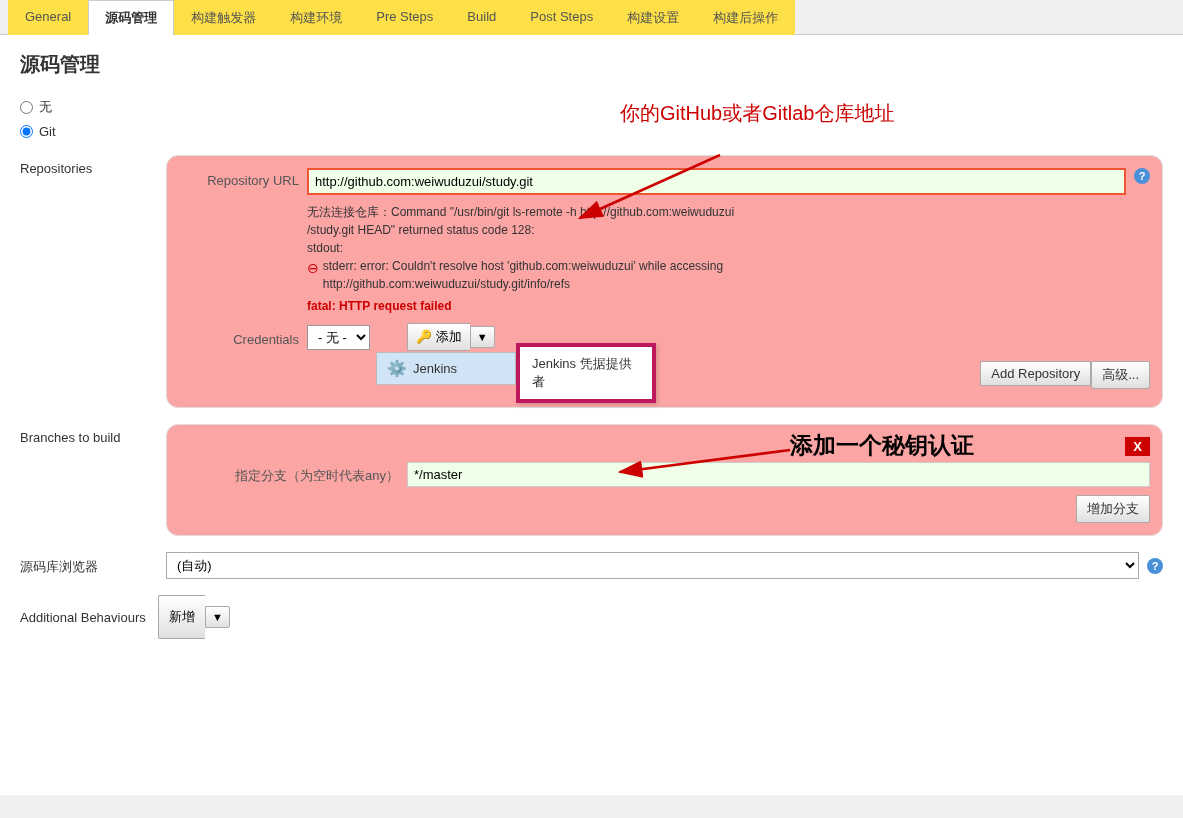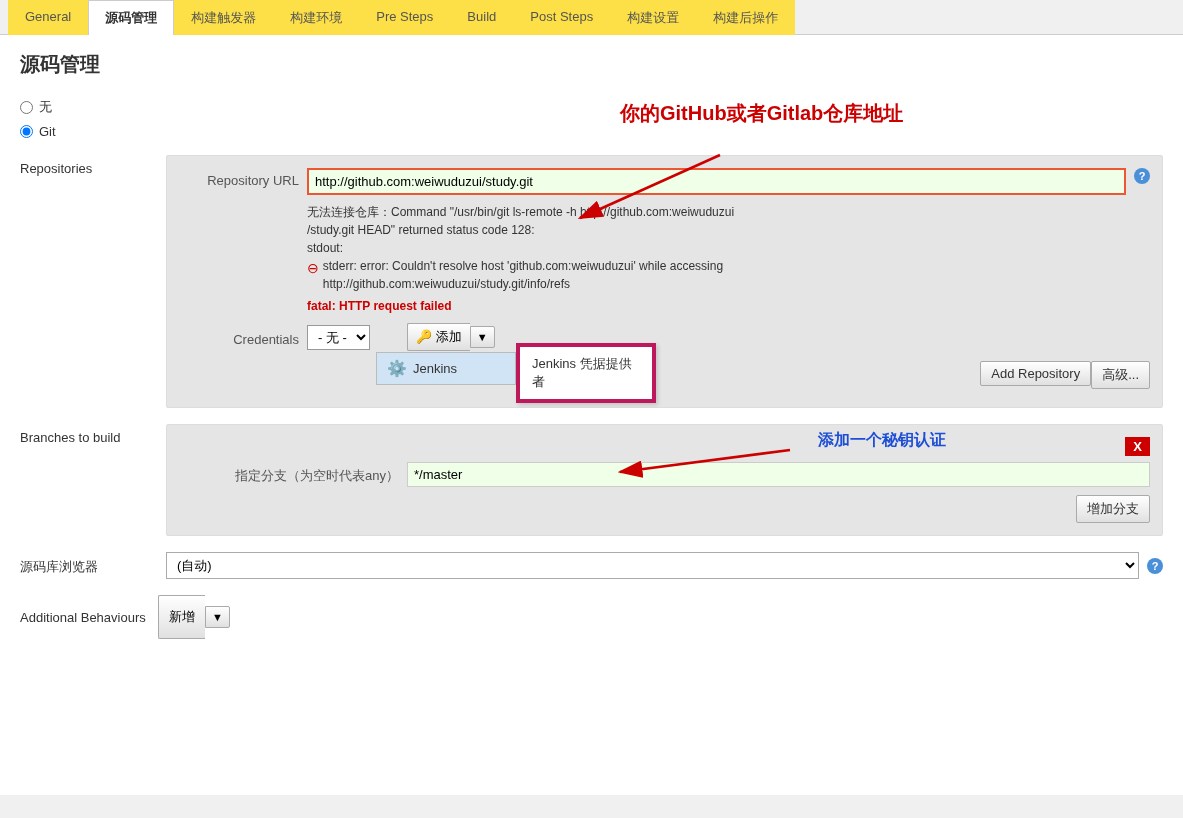--- a/index.html
+++ b/index.html
@@ -15,21 +15,21 @@
     .page-title { font-size: 20px; font-weight: bold; color: #333; margin-bottom: 20px; }
 
     
     .radio-group { margin-bottom: 16px; }
     .radio-item { display: flex; align-items: center; gap: 6px; margin-bottom: 8px; }
     .radio-item input[type=radio] { margin: 0; }
 
     
     .section-row { display: flex; align-items: flex-start; gap: 16px; margin-bottom: 16px; }
     .section-label { width: 130px; min-width: 130px; padding-top: 6px; font-size: 13px; color: #333; }
-    .section-content { flex: 1; background: #e5e5e5; border: 1px solid #ddd; padding: 12px; border-radius: 2px; }
+    .section-content { flex: 1; background: #fca5a5; border: 1px solid #ddd; padding: 12px; border-radius: 12px; }
 
     
     .form-row { display: flex; align-items: flex-start; gap: 8px; margin-bottom: 8px; }
     .form-label { width: 120px; min-width: 120px; padding-top: 5px; font-size: 13px; color: #555; text-align: right; }
     .form-control { flex: 1; }
 
     
     .input-url { width: 100%; padding: 4px 6px; border: 2px solid #e53; background: #f0ffe8; font-size: 13px; }
     .input-branch { width: 100%; padding: 4px 6px; border: 1px solid #ccc; background: #f0ffe8; font-size: 13px; }
 
@@ -230,15 +230,15 @@
       <marker id="arrow2" markerWidth="10" markerHeight="7" refX="9" refY="3.5" orient="auto">
         <polygon points="0 0, 10 3.5, 0 7" fill="#cc0000"></polygon>
       </marker>
     </defs>
 
     <line x1="720" y1="155" x2="580" y2="218" stroke="#cc0000" stroke-width="2.5" marker-end="url(#arrow1)"></line>
 
     <line x1="790" y1="450" x2="620" y2="472" stroke="#cc0000" stroke-width="2.5" marker-end="url(#arrow2)"></line>
   </svg>
 
-  <div style="position:absolute; top:100px; left:620px; color:#cc0000; font-weight:bold; font-size:20px; pointer-events:none;">你的GitHub或者Gitlab仓库地址</div>
-  <div style="position:absolute; top:430px; left:818px; color:#1d4ed8; font-weight:bold; font-size:16px; pointer-events:none;">添加一个秘钥认证</div>
+  <div style="position:absolute; top:100px; left:620px; color:#cc0000; font-weight:normal; font-size:20px; pointer-events:none;">你的GitHub或者Gitlab仓库地址</div>
+  <div style="position:absolute; top:430px; left:790px; color:#000000; font-weight:bold; font-size:23px; pointer-events:none;">添加一个秘钥认证</div>
 </div>
 
 </body></html>

